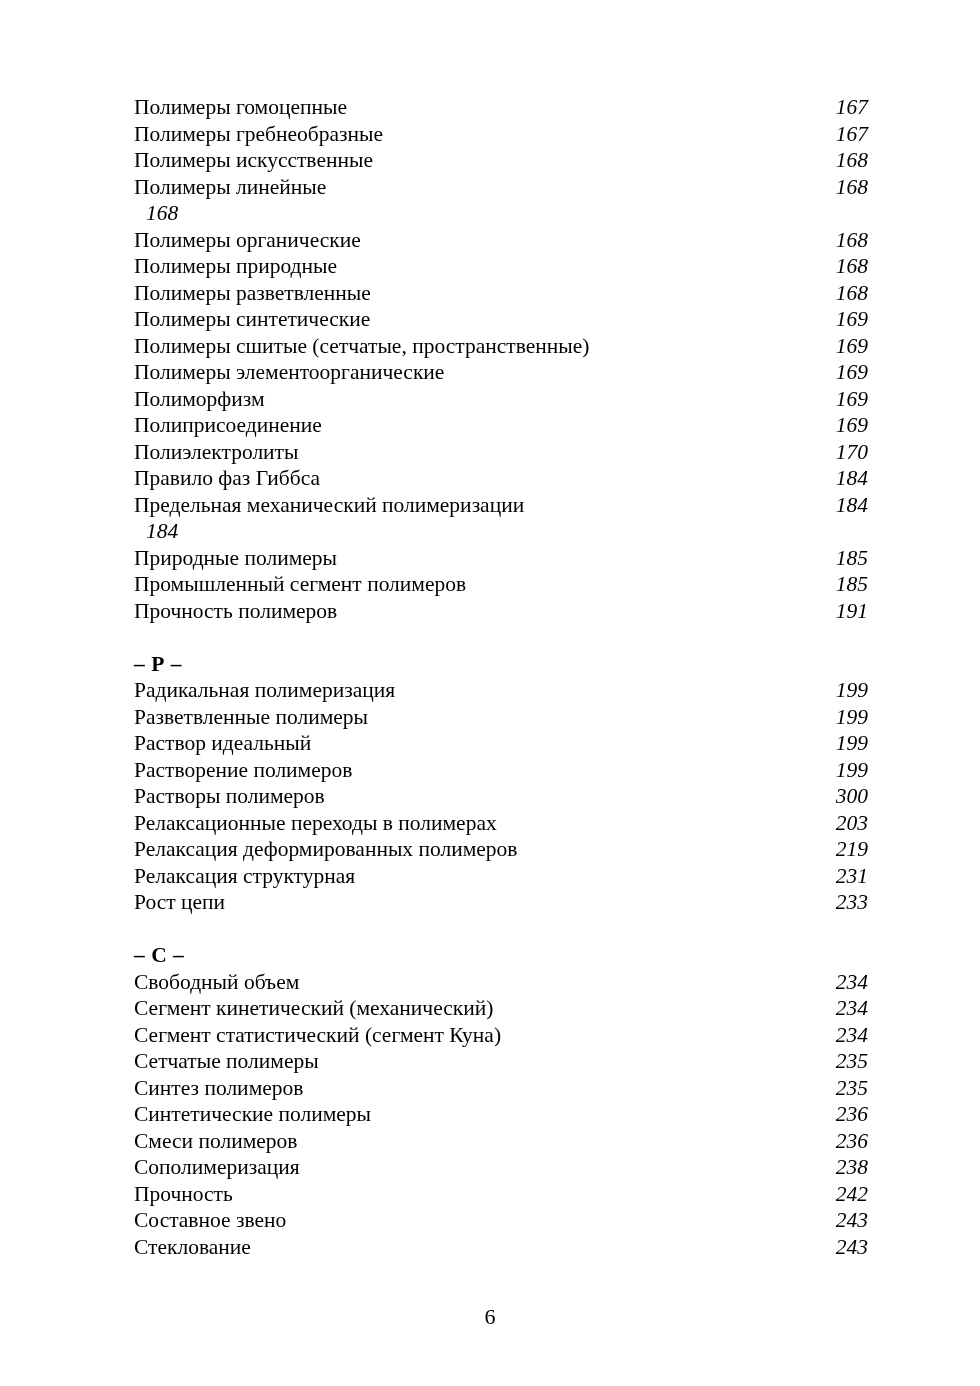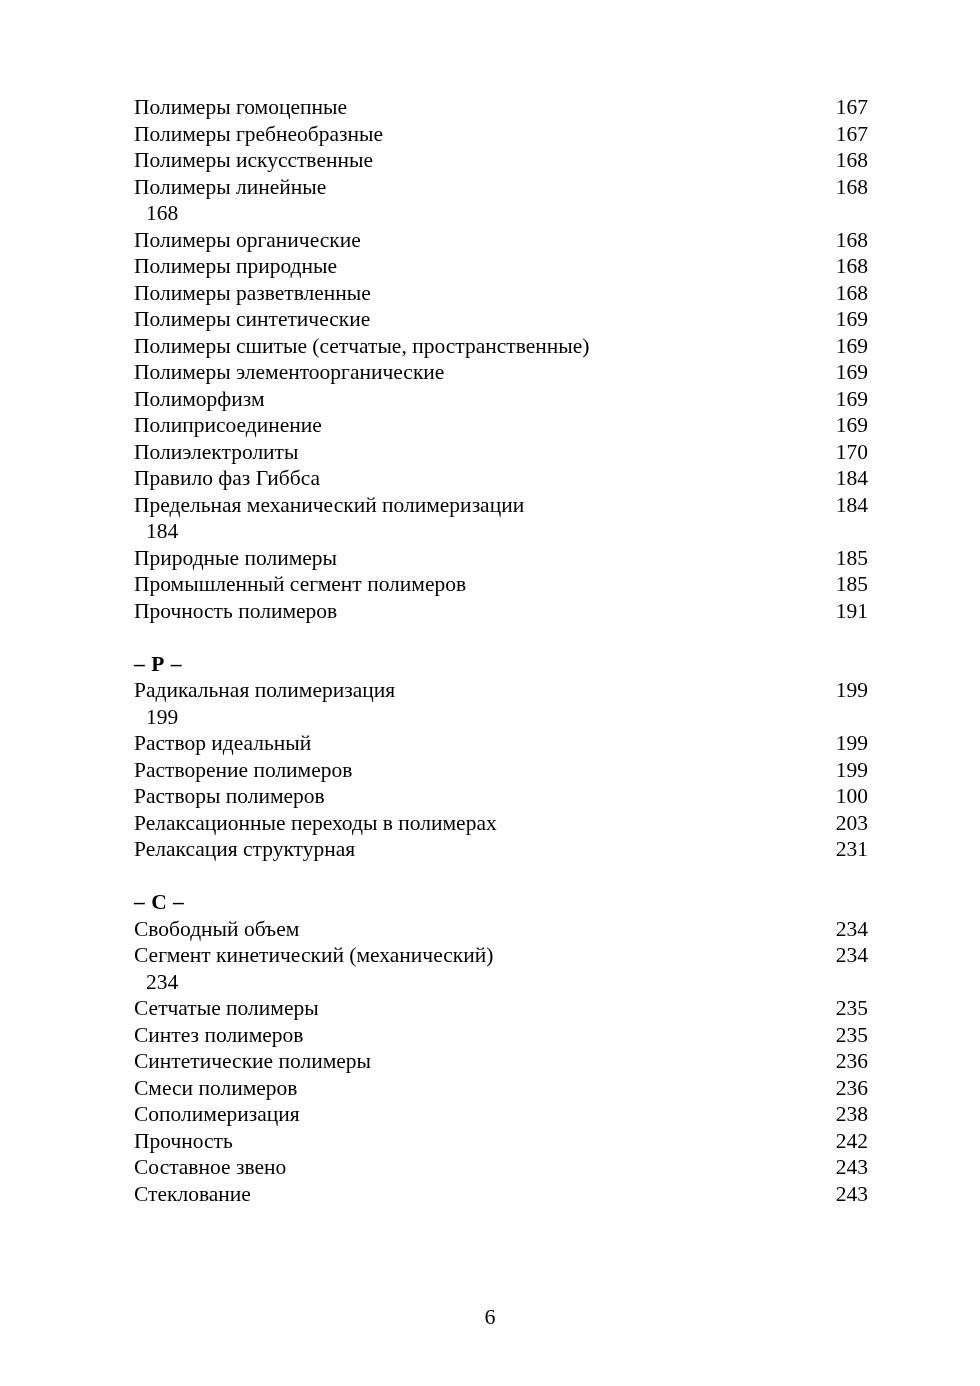--- a/index.html
+++ b/index.html
@@ -43,20 +43,21 @@
     font-size: 21.5px;
     line-height: 26.5px;
   }
   .entry-label {
     white-space: nowrap;
     overflow: hidden;
   }
   .entry-page {
     text-align: right;
     padding-left: 12px;
+    font-style: italic;
   }
   .folio {
     position: absolute;
     left: 0;
     top: 1303px;
     width: 980px;
     text-align: center;
     font-size: 22px;
     line-height: 27px;
   }
@@ -146,54 +147,64 @@
           <span class="entry-page">191</span>
         </div>
       </section>
       <section class="index-section">
         <div class="section-header">– Р –</div>
         <div class="index-row">
           <span class="entry-label">Радикальная полимеризация</span>
           <span class="entry-page">199</span>
         </div>
         <div class="index-row">
+          <span class="entry-label">Разветвленные полимеры</span>
           <span class="entry-page">199</span>
         </div>
         <div class="index-row">
           <span class="entry-label">Раствор идеальный</span>
           <span class="entry-page">199</span>
         </div>
         <div class="index-row">
           <span class="entry-label">Растворение полимеров</span>
           <span class="entry-page">199</span>
         </div>
         <div class="index-row">
           <span class="entry-label">Растворы полимеров</span>
-          <span class="entry-page">100</span>
+          <span class="entry-page">300</span>
         </div>
         <div class="index-row">
           <span class="entry-label">Релаксационные переходы в полимерах</span>
           <span class="entry-page">203</span>
         </div>
         <div class="index-row">
+          <span class="entry-label">Релаксация деформированных полимеров</span>
+          <span class="entry-page">219</span>
+        </div>
+        <div class="index-row">
           <span class="entry-label">Релаксация структурная</span>
           <span class="entry-page">231</span>
+        </div>
+        <div class="index-row">
+          <span class="entry-label">Рост цепи</span>
+          <span class="entry-page">233</span>
         </div>
       </section>
       <section class="index-section">
         <div class="section-header">– С –</div>
         <div class="index-row">
           <span class="entry-label">Свободный объем</span>
           <span class="entry-page">234</span>
         </div>
         <div class="index-row">
           <span class="entry-label">Сегмент кинетический (механический)</span>
           <span class="entry-page">234</span>
         </div>
         <div class="index-row">
+          <span class="entry-label">Сегмент статистический (сегмент Куна)</span>
           <span class="entry-page">234</span>
         </div>
         <div class="index-row">
           <span class="entry-label">Сетчатые полимеры</span>
           <span class="entry-page">235</span>
         </div>
         <div class="index-row">
           <span class="entry-label">Синтез полимеров</span>
           <span class="entry-page">235</span>
         </div>

